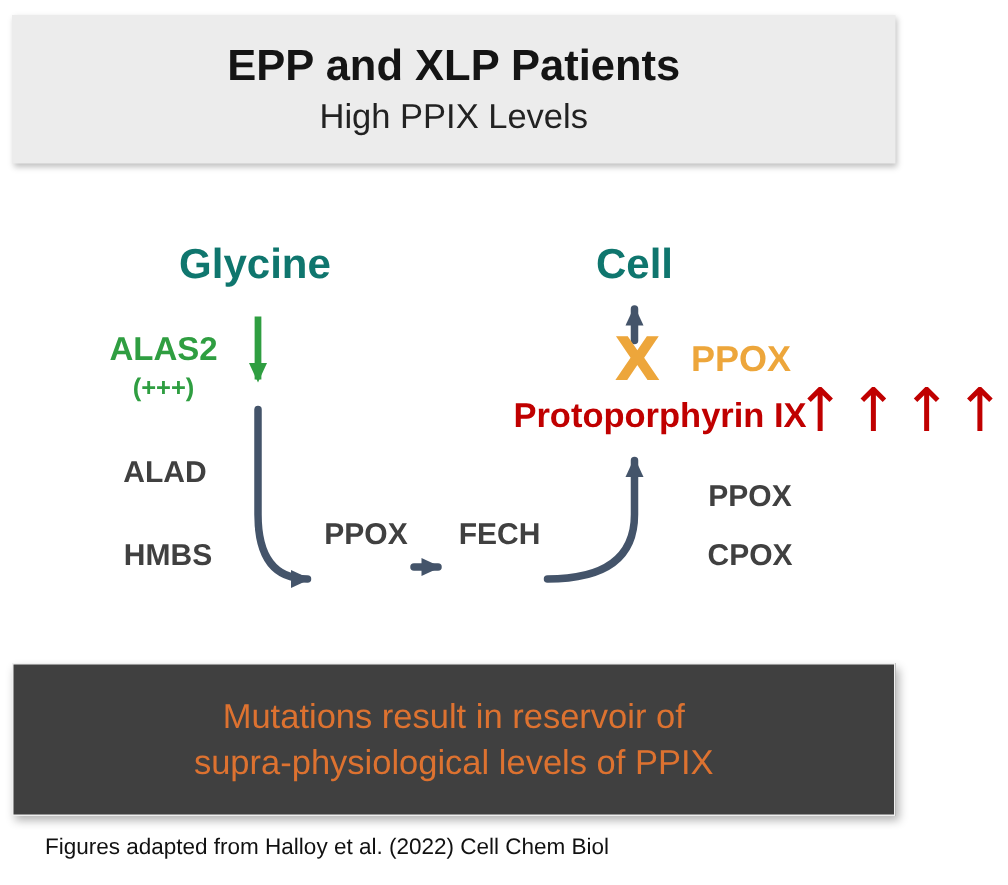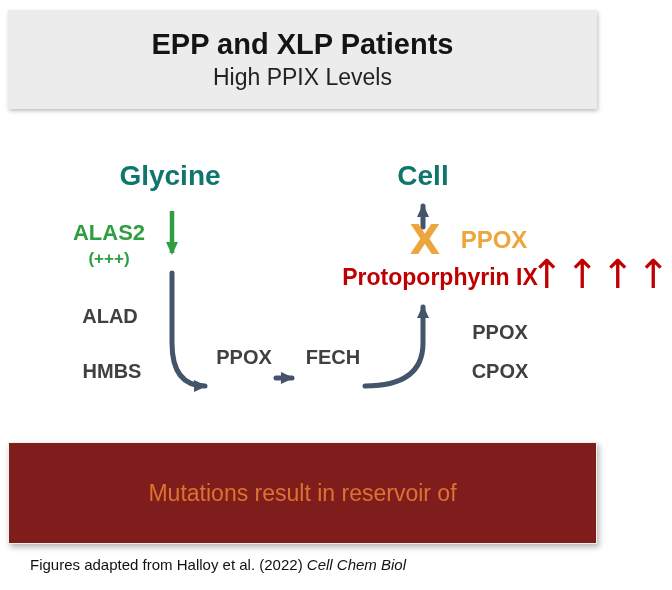--- a/index.html
+++ b/index.html
@@ -9,37 +9,37 @@
   }
   .panel{position:absolute;left:8px;width:589px;box-sizing:border-box;}
   .header-panel{
     top:10px;height:99px;background:#ececec;
     box-shadow:1px 2px 4px rgba(0,0,0,0.25);
     display:flex;flex-direction:column;align-items:center;justify-content:center;gap:3px;
   }
   .title{font-size:29px;font-weight:bold;color:#141414;}
   .subtitle{font-size:23px;color:#222222;}
   .callout-panel{
-    top:442px;height:102px;background:#7f1d1d;border:1px solid #efefef;
+    top:442px;height:102px;background:#404040;border:1px solid #efefef;
     box-shadow:2px 3px 6px rgba(0,0,0,0.3);
     display:flex;flex-direction:column;align-items:center;justify-content:center;
     color:#dd7230;font-size:23px;line-height:31px;
   }
   .arrows{position:absolute;left:0;top:0;pointer-events:none;}
   .lbl{position:absolute;transform:translate(-50%,-50%);white-space:nowrap;}
   .substrate{font-size:28px;font-weight:bold;color:#0f766e;}
   .enzyme{font-size:20px;font-weight:bold;color:#404040;}
   .alas2{font-size:22px;font-weight:bold;color:#2f9e41;}
   .alas2b{font-size:17px;font-weight:bold;color:#2f9e41;}
   .ppix{font-size:23px;font-weight:bold;color:#c00000;}
   .fech{font-size:24px;font-weight:bold;color:#eda63b;}
   .blockx{font-size:40px;font-weight:bold;color:#eda63b;font-family:"DejaVu Sans",sans-serif;}
   .uparrows{font-size:40px;color:#c00000;letter-spacing:2px;font-family:"DejaVu Sans",sans-serif;}
   .footer{position:absolute;left:30px;top:556px;font-size:15px;color:#111111;}
-  .footer .journal{font-style:italic;}
+  .footer .journal{}
 </style>
 </head>
 <body>
 
 <div class="stage">
 
   <div class="panel header-panel">
     <div class="title">EPP and XLP Patients</div>
     <div class="subtitle">High PPIX Levels</div>
   </div>
@@ -74,17 +74,18 @@
   <span class="lbl enzyme" style="left:500px;top:332px">PPOX</span>
 
   <span class="lbl ppix" style="left:440px;top:277px">Protoporphyrin IX</span>
   <span class="lbl uparrows" style="left:601px;top:274px">↑↑↑↑</span>
 
   <span class="lbl blockx" style="left:425px;top:240px">X</span>
   <span class="lbl fech" style="left:494px;top:240px">PPOX</span>
 
   <div class="panel callout-panel">
     <div>Mutations result in reservoir of</div>
+    <div>supra-physiological levels of PPIX</div>
   </div>
 
   <div class="footer"><span>Figures adapted from Halloy et al. (2022) </span><span class="journal">Cell Chem Biol</span></div>
 
 </div>
 
 </body></html>

